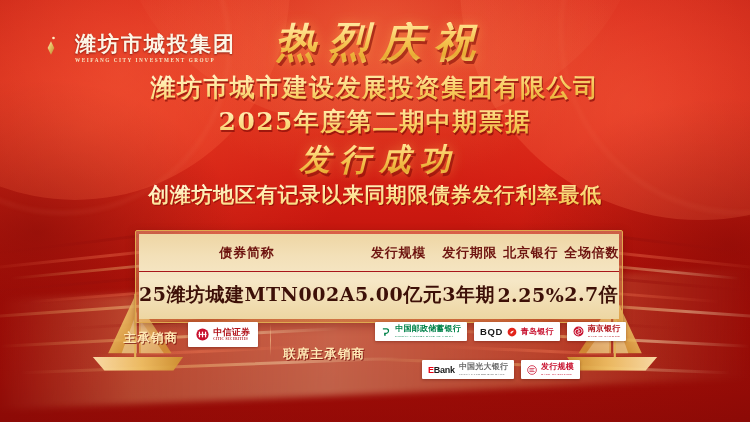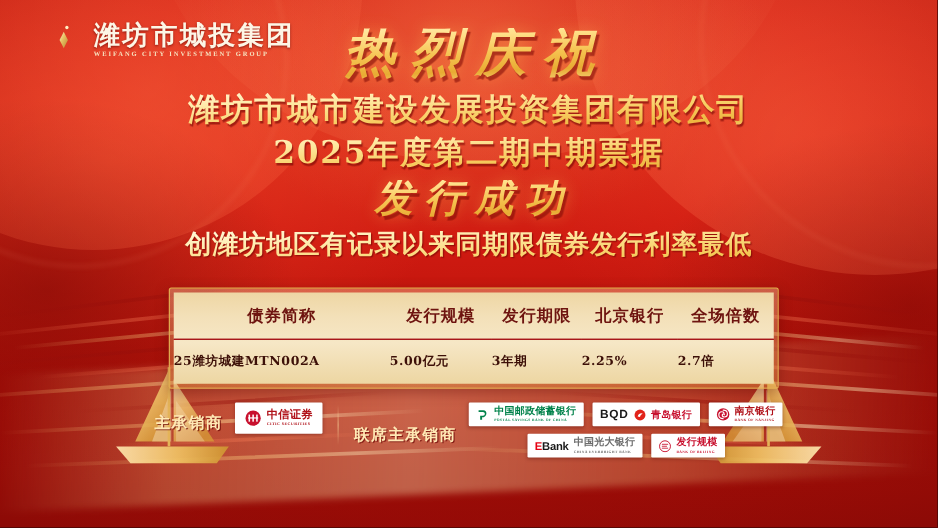--- a/index.html
+++ b/index.html
@@ -117,21 +117,21 @@
     width: 118px;
     height: 96px;
     opacity: 0.92;
   }
   .boat.left  { left: 78px; }
   .boat.right { right: 78px; transform: scaleX(-1); }
 
   
   .brand {
     position: absolute;
-    left: 26px; top: 12px;
+    left: 26px; top: 28px;
     display: flex;
     align-items: center;
     gap: 9px;
     z-index: 6;
   }
   .brand-mark { width: 40px; height: 40px; flex: none; }
   .brand-text { display: flex; flex-direction: column; justify-content: center; }
   .brand-cn {
     font-size: 21px;
     font-weight: 700;
@@ -251,21 +251,21 @@
   .bond-table th {
     font-size: 13px;
     font-weight: 700;
     color: #6e1410;
     padding: 10px 0 9px;
     letter-spacing: 0.8px;
     border-bottom: 1.6px solid #a8161a;
     white-space: nowrap;
   }
   .bond-table td {
-    font-size: 10px;
+    font-size: 19px;
     font-weight: 700;
     color: #3d1008;
     padding: 10px 0 11px;
     letter-spacing: 0.5px;
     white-space: nowrap;
   }
   .col-name  { width: 36%; }
   .col-scale { width: 17%; }
   .col-term  { width: 15%; }
   .col-rate  { width: 16%; }
@@ -295,21 +295,21 @@
   .uw-divider {
     width: 1px;
     height: 32px;
     margin-top: 2px;
     background: linear-gradient(180deg, rgba(255,220,160,0) 0%, rgba(255,220,160,0.55) 50%, rgba(255,220,160,0) 100%);
   }
   .lead-group { display: flex; align-items: center; gap: 10px; }
   .joint-group {
     display: flex;
     flex-direction: column;
-    gap: 6px;
+    gap: 19px;
   }
   .logo-row {
     display: flex;
     gap: 7px;
     justify-content: center;
   }
 
   .logo-card {
     background: #fff;
     border-radius: 1px;

